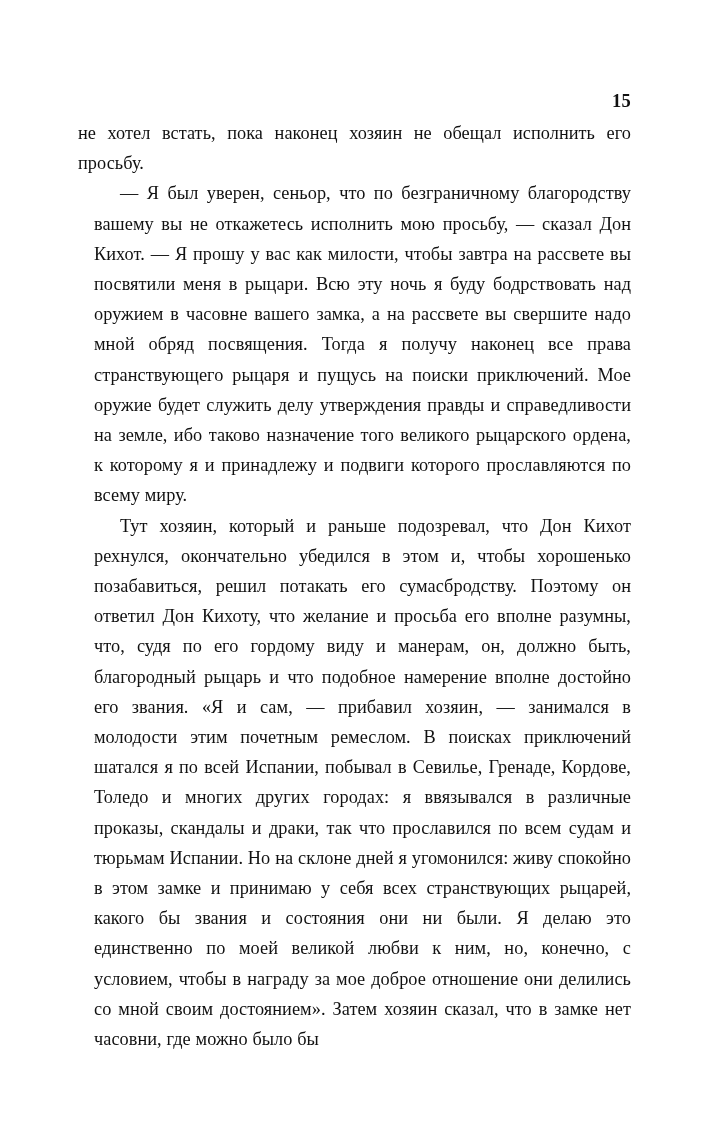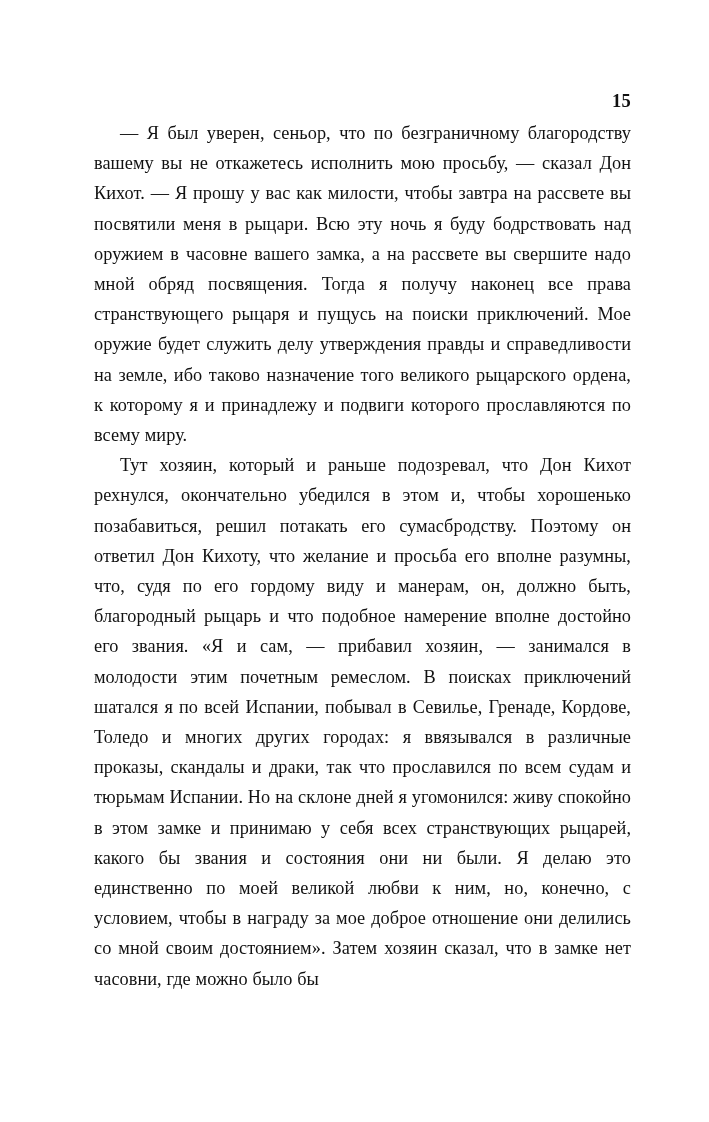--- a/index.html
+++ b/index.html
@@ -49,17 +49,18 @@
   }
 </style>
 </head>
 <body>
 
 <div class="page">
 
   <div class="page-number">15</div>
 
   <div class="body-text">
+    <p class="para">не хотел встать, пока наконец хозяин не обещал исполнить его просьбу.</p>
     <p class="para indent">— Я был уверен, сеньор, что по безграничному благородству вашему вы не откажетесь исполнить мою просьбу, — сказал Дон Кихот. — Я прошу у вас как милости, чтобы завтра на рассвете вы посвятили меня в рыцари. Всю эту ночь я буду бодрствовать над оружием в часовне вашего замка, а на рассвете вы свершите надо мной обряд посвящения. Тогда я получу наконец все права странствующего рыцаря и пущусь на поиски приключений. Мое оружие будет служить делу утверждения правды и справедливости на земле, ибо таково назначение того великого рыцарского ордена, к которому я и принадлежу и подвиги которого прославляются по всему миру.</p>
     <p class="para indent">Тут хозяин, который и раньше подозревал, что Дон Кихот рехнулся, окончательно убедился в этом и, чтобы хорошенько позабавиться, решил потакать его сумасбродству. Поэтому он ответил Дон Кихоту, что желание и просьба его вполне разумны, что, судя по его гордому виду и манерам, он, должно быть, благородный рыцарь и что подобное намерение вполне достойно его звания. «Я и сам, — прибавил хозяин, — занимался в молодости этим почетным ремеслом. В поисках приключений шатался я по всей Испании, побывал в Севилье, Гренаде, Кордове, Толедо и многих других городах: я ввязывался в различные проказы, скандалы и драки, так что прославился по всем судам и тюрьмам Испании. Но на склоне дней я угомонился: живу спокойно в этом замке и принимаю у себя всех странствующих рыцарей, какого бы звания и состояния они ни были. Я делаю это единственно по моей великой любви к ним, но, конечно, с условием, чтобы в награду за мое доброе отношение они делились со мной своим достоянием». Затем хозяин сказал, что в замке нет часовни, где можно было бы</p>
   </div>
 
 </div>
 
 </body></html>

